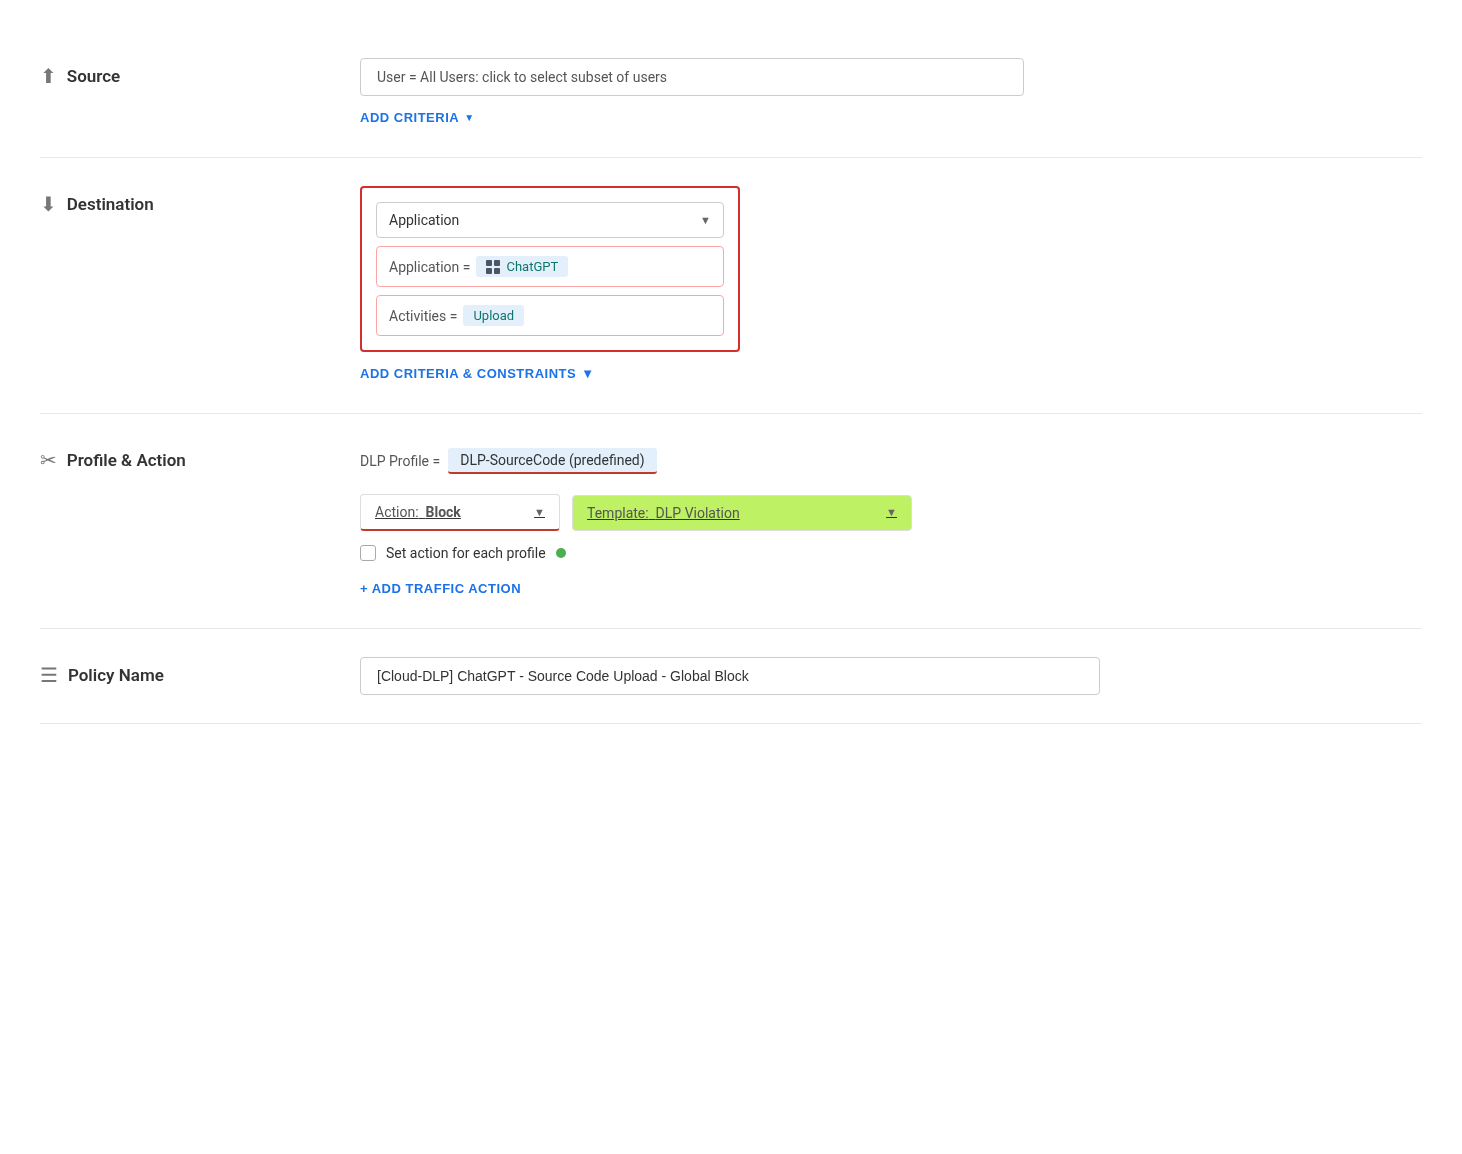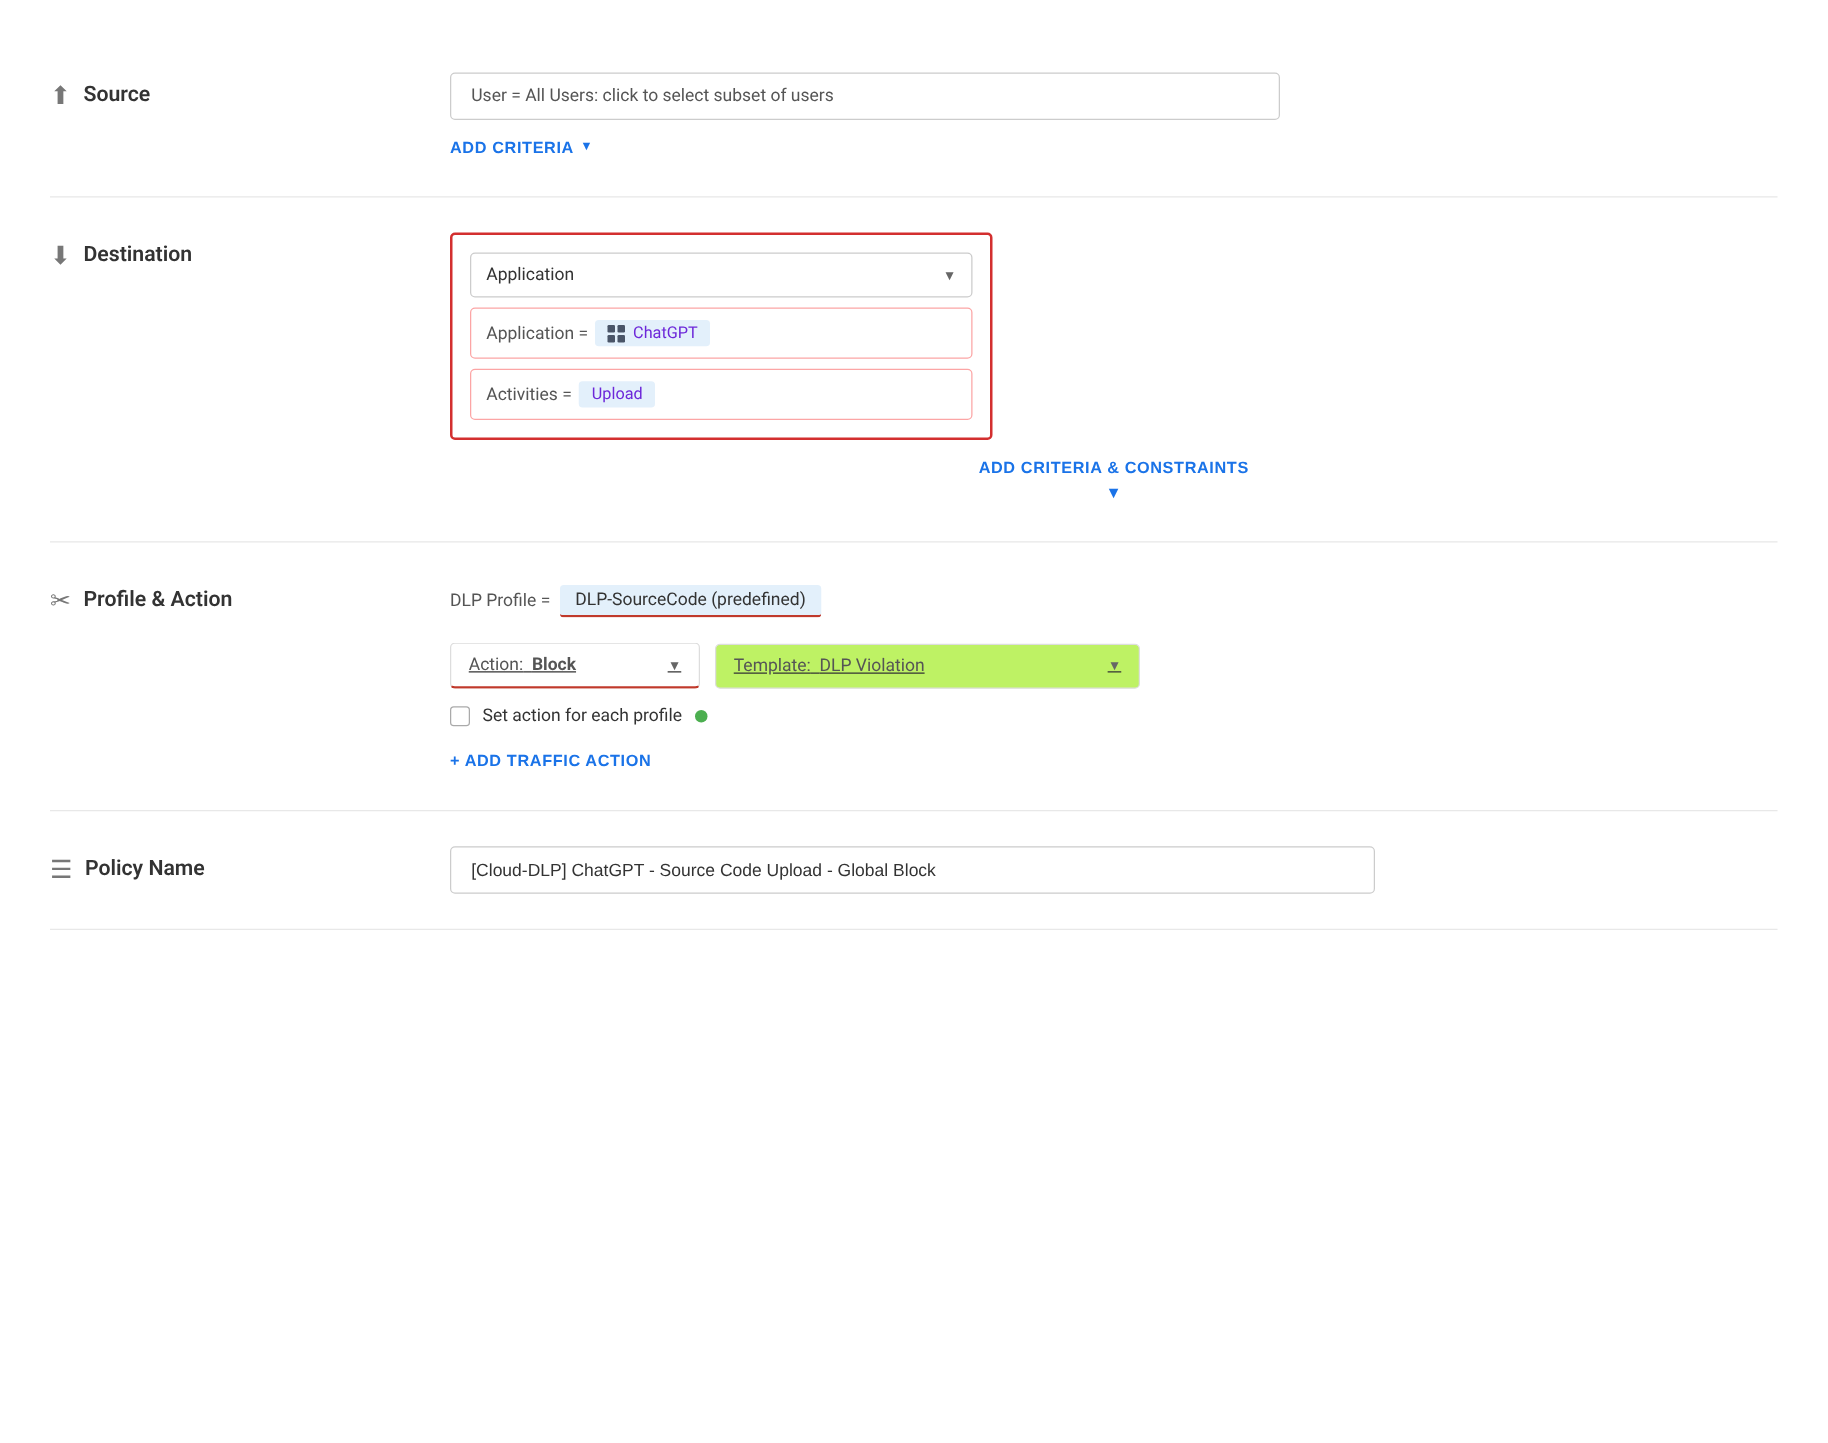--- a/index.html
+++ b/index.html
@@ -65,21 +65,21 @@
       text-transform: uppercase;
     }
     .add-criteria-btn .arrow {
       font-size: 10px;
     }
     
     .destination-box {
       border: 2px solid #d32f2f;
       border-radius: 4px;
       padding: 14px;
-      width: 434px;
+      width: 380px;
       display: flex;
       flex-direction: column;
       gap: 8px;
     }
     .dest-dropdown {
       border: 1px solid #ccc;
       border-radius: 4px;
       padding: 9px 12px;
       background: #fff;
       display: flex;
@@ -98,21 +98,21 @@
       align-items: center;
       gap: 6px;
       font-size: 14px;
       color: #555;
     }
     .tag {
       background: #e3f0fb;
       border-radius: 3px;
       padding: 3px 10px;
       font-size: 13px;
-      color: #6d28d9;
+      color: #0f766e;
       display: inline-flex;
       align-items: center;
       gap: 6px;
     }
     .tag .app-icon {
       display: inline-grid;
       grid-template-columns: 1fr 1fr;
       gap: 2px;
       width: 14px;
       height: 14px;
@@ -128,21 +128,20 @@
       gap: 5px;
       color: #1a73e8;
       font-size: 13px;
       font-weight: 700;
       letter-spacing: 0.5px;
       cursor: pointer;
       background: none;
       border: none;
       padding: 4px 0;
       text-transform: uppercase;
-      flex-direction: column;
     }
     
     .profile-row {
       display: flex;
       align-items: center;
       gap: 8px;
       padding: 6px 0;
       font-size: 14px;
       color: #555;
     }

